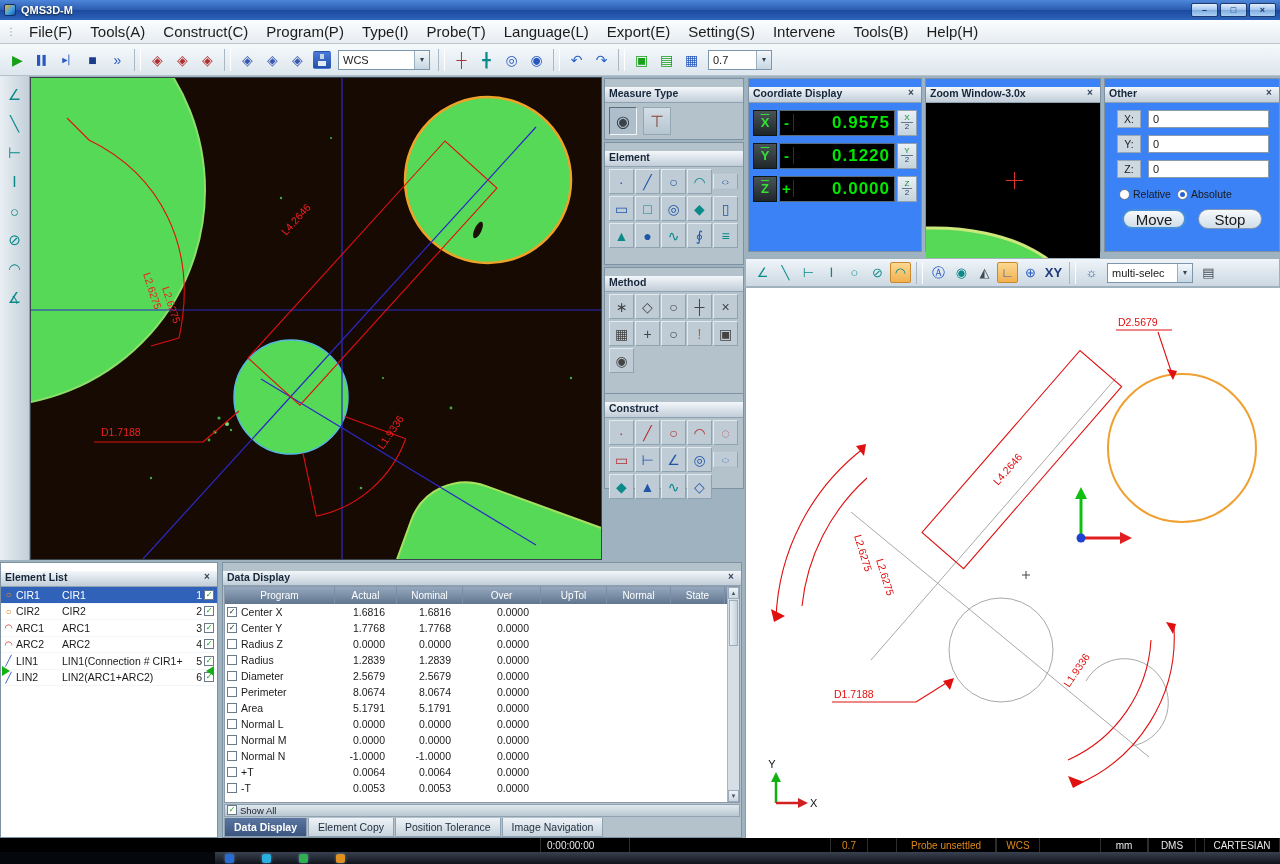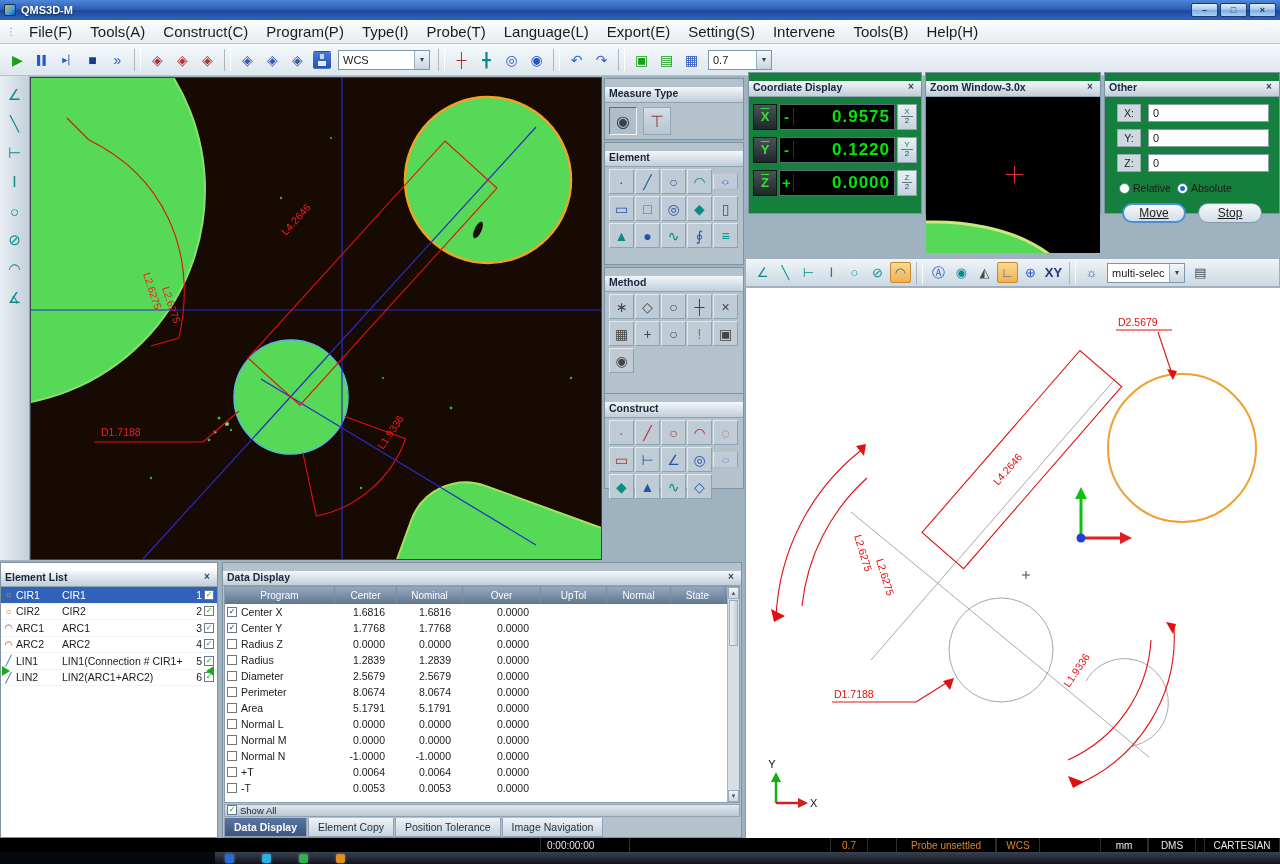--- a/index.html
+++ b/index.html
@@ -46,21 +46,21 @@
 .panel-hdr{height:16px;background:linear-gradient(#f3f7fa,#c1cdd8);border-bottom:1px solid #8ea2b2;display:flex;padding:0 4px;font-size:10.5px;font-weight:bold;color:#16263a;margin-top:8px;}
 .panel-x{margin-left:auto;color:#33445a;font-size:10px;width:12px;text-align:center;}
 .ig-row{display:flex;gap:1px;margin:2px 0 0 4px;}
 .ig-btn{width:25px;height:25px;display:flex;align-items:center;justify-content:center;font-size:14px;background:#bfccd6;border:1px solid;border-color:#e2eaf0 #8fa2b0 #8fa2b0 #e2eaf0;border-radius:1px;color:#2056a8;}
 .squish{transform:scaleY(0.62);}
 #measure-type-body{display:flex;padding:4px;}
 .mt-btn{width:28px;height:28px;display:flex;align-items:center;justify-content:center;font-size:16px;background:linear-gradient(#d3dee6,#b7c5d0);border:1px solid #93a6b4;margin-right:6px;}
 .mt-btn.pressed{border-color:#5a6e7e #eef4f8 #eef4f8 #5a6e7e;background:#aebecb;}
 
 
-.side-panel{position:absolute;top:72px;height:142px;border:1px solid #7e92a2;background:#15803d;}
+.side-panel{position:absolute;top:78px;height:174px;border:1px solid #7e92a2;background:#3b82f6;}
 #coord-panel{left:748px;width:174px;}
 #zoom-panel{left:925px;width:176px;}
 #other-panel{left:1104px;width:176px;}
 .led-row{display:flex;align-items:center;margin:6px 4px 0 4px;height:27px;}
 .axis-ic{width:24px;height:26px;background:linear-gradient(#4a5458,#1e2629);border:1px solid #101815;color:#35e035;font-weight:bold;font-size:13px;display:flex;align-items:center;justify-content:center;text-decoration:overline;flex:none;}
 .led{flex:1;height:26px;background:#000;border:1px solid #5a6a78;display:flex;align-items:center;margin:0 2px;font-family:"DejaVu Sans Mono",monospace;color:#00e800;font-size:17px;font-weight:bold;}
 .led-sign{width:14px;text-align:center;border-right:1px solid #1e3a2a;font-size:15px;flex:none;}
 .led-val{flex:1;text-align:right;padding-right:4px;letter-spacing:1px;}
 .half-btn{width:20px;height:26px;background:linear-gradient(#eaf0f5,#c5d3dd);border:1px solid #90a2b0;display:flex;flex-direction:column;align-items:center;justify-content:center;font-size:8px;line-height:8px;flex:none;}
 .half-top{color:#0a8a3a;border-bottom:1px solid #60788a;padding:0 3px;}
@@ -72,21 +72,21 @@
 
 
 .oth-row{display:flex;align-items:center;margin:7px 10px 0 12px;}
 .oth-lab{width:24px;height:18px;background:#cdd8e0;border:1px solid #98a8b4;display:flex;align-items:center;justify-content:center;margin-right:7px;font-size:10.5px;flex:none;}
 .oth-inp{flex:1;height:18px;background:#fff;border:1px solid #8a9cac;padding:0 4px;display:flex;align-items:center;font-size:11px;}
 .radio-row{display:flex;margin:10px 4px 0 8px;}
 .radio{display:flex;align-items:center;font-size:10.5px;margin-left:6px;}
 .rdot{width:11px;height:11px;border-radius:50%;border:1px solid #60788a;background:#fff;margin-right:3px;position:relative;flex:none;}
 .rdot.on::after{content:"";position:absolute;inset:2px;border-radius:50%;background:#2a62c8;}
 .btn-row{display:flex;justify-content:center;gap:12px;margin-top:9px;}
-.btn{width:64px;height:20px;background:linear-gradient(#f5f9fc,#d1deE8);border:1px solid #8898ac;border-radius:10px;display:flex;align-items:center;justify-content:center;font-size:12px;text-decoration:underline;}
+.btn{width:64px;height:20px;background:linear-gradient(#f5f9fc,#d1deE8);border:1px solid #8898ac;border-radius:10px;display:flex;align-items:center;justify-content:center;font-size:15px;}
 .btn.primary{border:2px solid #4a90d8;}
 
 
 #cad-toolbar-wrap{position:absolute;left:745px;top:258px;width:535px;height:29px;background:linear-gradient(#eff5f9,#ccd8e2);border:1px solid #a0b0bc;}
 #cad-toolbar-wrap .bar-btn{width:21px;height:21px;font-size:13px;color:#0b8a8a;}
 #cad-wrap{position:absolute;left:745px;top:288px;width:535px;height:550px;background:#fff;border-left:1px solid #8a9aa8;}
 
 
 #element-panel{position:absolute;left:0;top:562px;width:218px;height:276px;border:1px solid #7e92a2;background:#fff;display:flex;flex-direction:column;}
 #element-rows{flex:1;background:#fff;overflow:hidden;}
@@ -466,21 +466,21 @@
         <span class="bar-btn hl" data-name="cad-measure-arc-button">◠</span>
         <span class="bar-sep" data-name="toolbar-separator"></span>
         <span class="bar-btn" data-name="cad-select-label-button" style="color: rgb(40, 88, 192);">Ⓐ</span>
         <span class="bar-btn" data-name="cad-display-mode-button">◉</span>
         <span class="bar-btn" data-name="cad-shade-button" style="color: rgb(64, 74, 82);">◭</span>
         <span class="bar-btn hl" data-name="cad-axis-button" style="color: rgb(40, 88, 192);">∟</span>
         <span class="bar-btn" data-name="cad-zoom-button" style="color: rgb(40, 88, 192);">⊕</span>
         <span class="bar-btn txt" data-name="xy-plane-icon" style="color: rgb(32, 58, 122);">XY</span>
         <span class="bar-sep" data-name="toolbar-separator"></span>
         <span class="bar-btn" data-name="cad-settings-gear-icon" style="color: rgb(58, 106, 168);">☼</span>
-        <span class="combo" data-name="selection-mode-combo" style="width: 78px;">
+        <span class="combo" data-name="selection-mode-combo" style="width: 86px;">
           <span class="combo-val" data-name="selection-mode-combo-value">multi-selec</span>
           <span class="combo-arrow" data-name="chevron-down-icon">▾</span>
         </span>
         <span class="bar-btn" data-name="print-icon" style="color: rgb(64, 74, 82);">▤</span>
       </div>
     </div>
 
   <div id="cad-wrap" data-name="cad-view-panel">
     <svg width="533" height="548" viewBox="0 0 533 548" data-name="cad-view">
       <rect width="533" height="548" fill="#ffffff" data-name="cad-background"></rect>
@@ -594,21 +594,21 @@
   <span class="tri" id="el-arrow-l" data-name="current-element-arrow-right"></span>
 
   <div id="data-panel" data-name="data-display-panel">
     <div class="panel-hdr">
         <span data-name="data-display-title">Data Display</span>
       <span class="panel-x" data-name="data-display-close-icon">×</span>
       </div>
     <div id="dt-area">
       <div id="data-table-header" data-name="data-table-header">
           <span class="dt-hc c0" data-name="column-header-content">Program</span>
-          <span class="dt-hc c1" data-name="column-header-actual">Center</span>
+          <span class="dt-hc c1" data-name="column-header-actual">Actual</span>
           <span class="dt-hc c2" data-name="column-header-nominal">Nominal</span>
           <span class="dt-hc c3" data-name="column-header-over">Over</span>
           <span class="dt-hc c4" data-name="column-header-uptol">UpTol</span>
           <span class="dt-hc c5" data-name="column-header-lowtol">Normal</span>
           <span class="dt-hc c6" data-name="column-header-state">State</span>
         </div>
       <div data-name="data-rows">
           <div class="dt-row" data-name="data-row-center-x">
             <span class="dt-c c0">
               <span class="cb" data-name="row-checkbox">✓</span>

